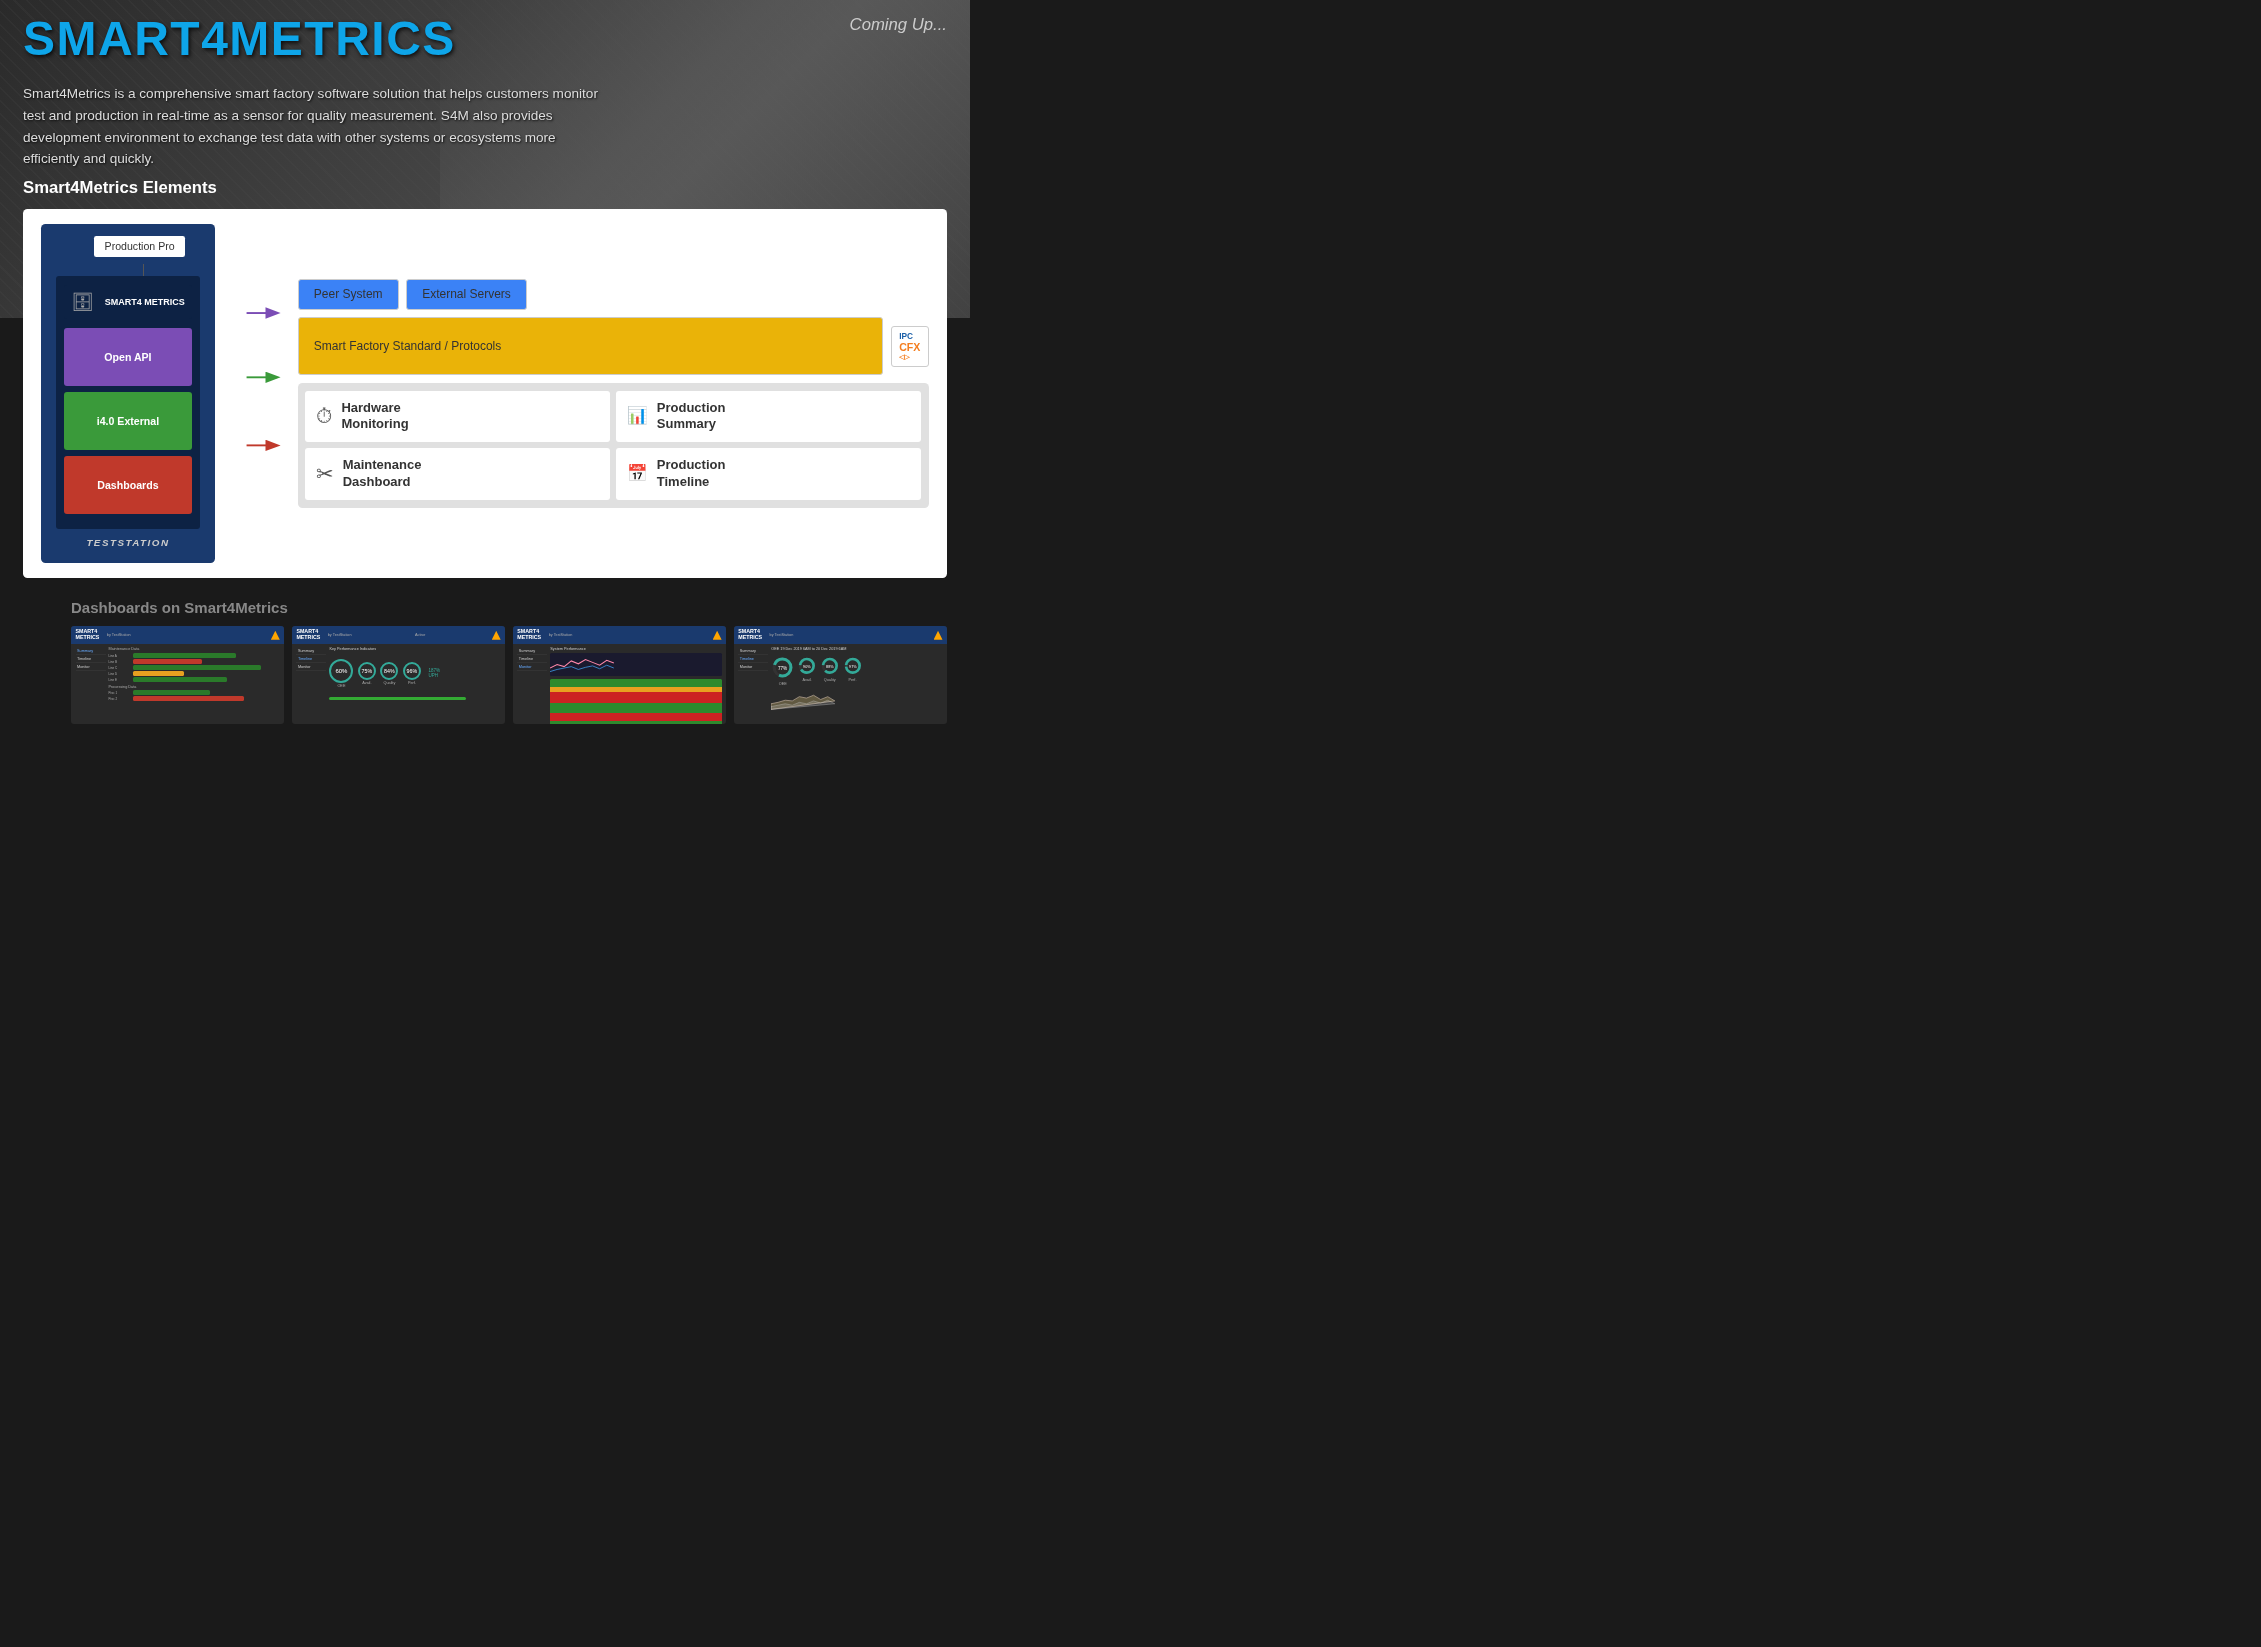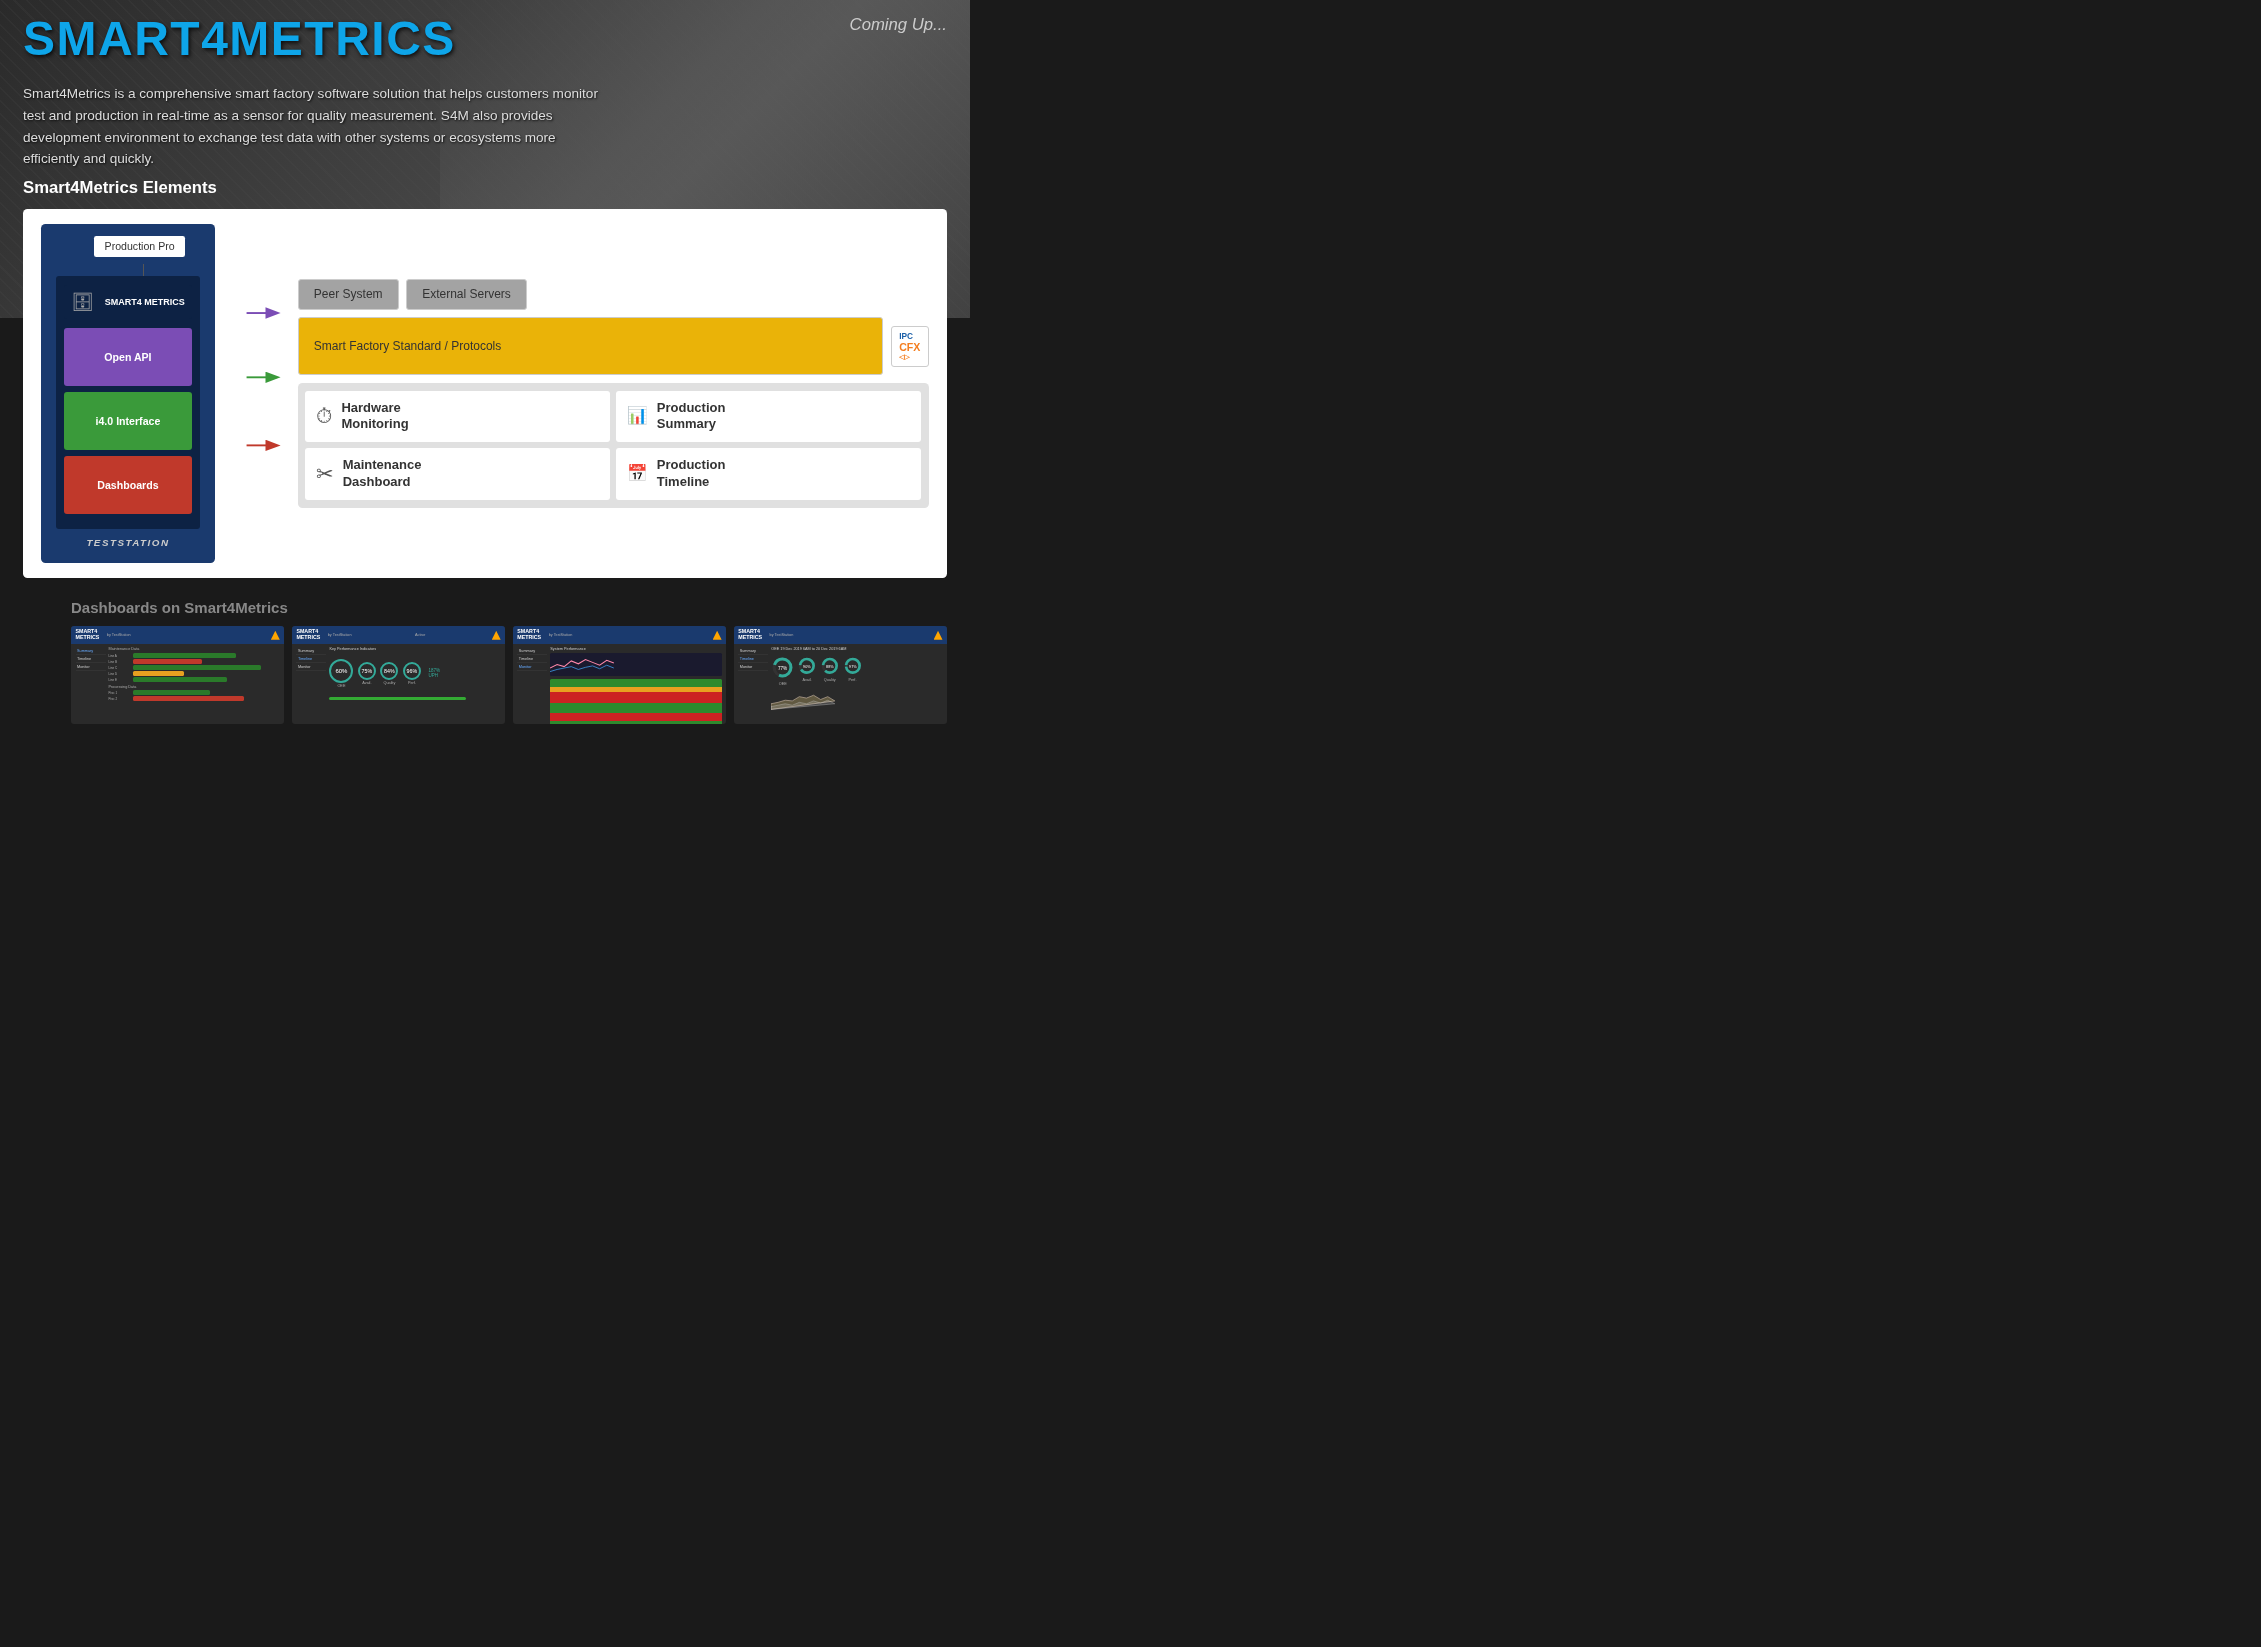--- a/index.html
+++ b/index.html
@@ -167,21 +167,21 @@
       margin-top: 7.6px;
     }
 
     
     .top-boxes {
       display: flex;
       gap: 7.6px;
       align-items: center;
     }
     .sys-box {
-      background: #a3a3a3;
+      background: #3b82f6;
       border: 1.1px solid #ccc;
       border-radius: 3px;
       padding: 7.6px 15px;
       font-size: 12px;
       color: #333;
       font-weight: normal;
       white-space: nowrap;
     }
 
     
@@ -404,21 +404,21 @@
         <div class="sm4-header">
 
           <div style="color:#aaa; font-size:18px;">🗄</div>
           <div class="sm4-logo-text">
             <strong>SMART4</strong>
             <strong>METRICS</strong>
           </div>
         </div>
 
         <button class="module-btn btn-purple">Open API</button>
-        <button class="module-btn btn-green">i4.0 Interface</button>
+        <button class="module-btn btn-green">i4.0 External</button>
         <button class="module-btn btn-red">Dashboards</button>
       </div>
 
       <div class="teststation-label">TESTSTATION</div>
     </div>
 
     <div style="flex:1; position:relative;">
 
       <svg width="100%" height="242" style="position:absolute; top:0; left:-15px; pointer-events:none; z-index:5;" viewBox="0 0 900.844 320">
 

